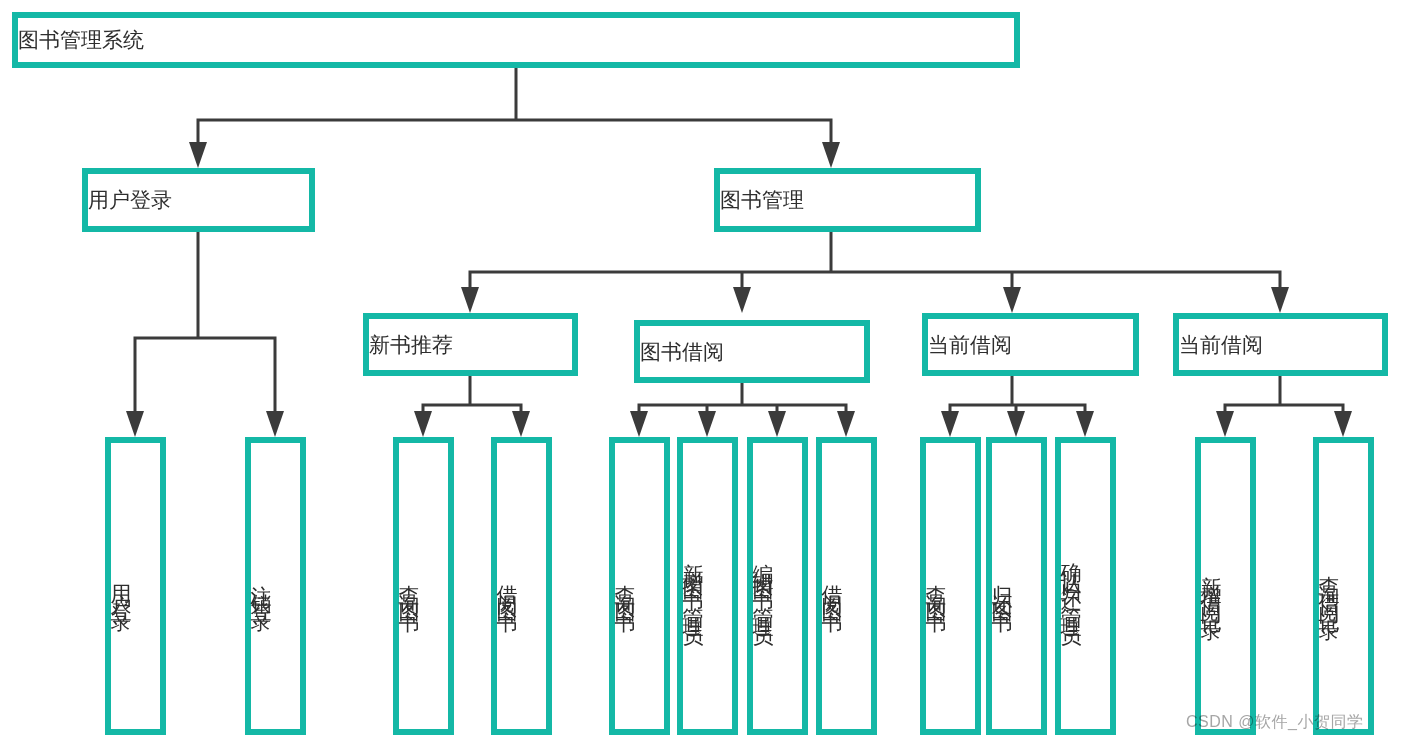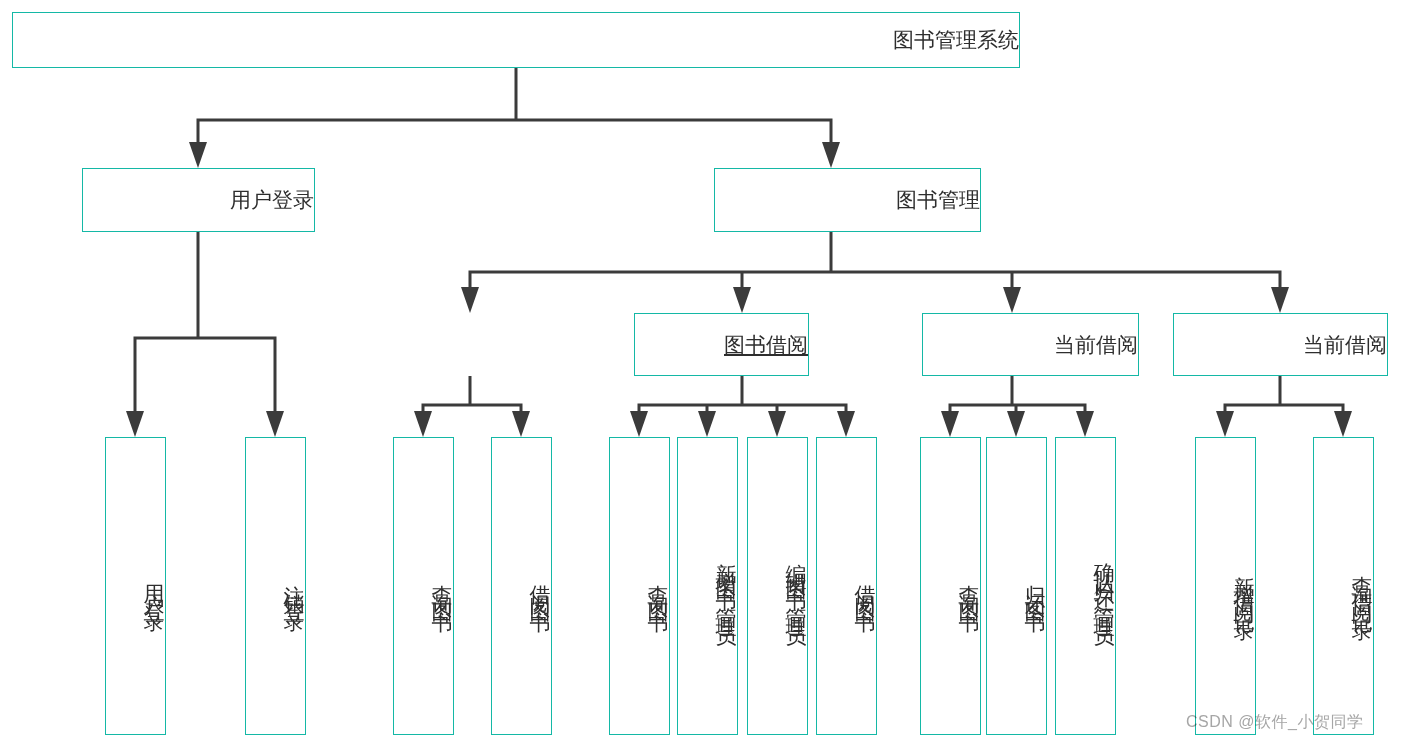--- a/index.html
+++ b/index.html
@@ -11,22 +11,22 @@
     color:#2e2e2e;
     overflow:hidden;
   }
   .connectors{position:absolute;left:0;top:0;}
   .ln{stroke:#3b3b3b;stroke-width:3;fill:none;}
   .ah{fill:#3b3b3b;}
   .node{
     position:absolute;
     box-sizing:border-box;
     background:#ffffff;
-    border:1px solid #14b8a6;
-    display:flex;align-items:center;justify-content:flex-end;
+    border:6px solid #14b8a6;
+    display:flex;align-items:center;justify-content:flex-start;
     font-size:21px;
     z-index:2;
   }
   .leaf{top:437px;width:61px;height:298px;}
   .vtxt{
     writing-mode:vertical-rl;
     text-orientation:mixed;
     letter-spacing:9px;
     line-height:1;
     white-space:nowrap;
@@ -98,21 +98,24 @@
     <span>图书管理系统</span>
   </div>
 
   <div class="node" style="left:82px;top:168px;width:233px;height:64px;">
     <span>用户登录</span>
   </div>
   <div class="node" style="left:714px;top:168px;width:267px;height:64px;">
     <span>图书管理</span>
   </div>
 
-  <div class="node" style="left:634px;top:313px;width:175px;height:63px;text-decoration:underline;">
+  <div class="node" style="left:363px;top:313px;width:215px;height:63px;">
+    <span>新书推荐</span>
+  </div>
+  <div class="node" style="left:634px;top:320px;width:236px;height:63px;">
     <span>图书借阅</span>
   </div>
   <div class="node" style="left:922px;top:313px;width:217px;height:63px;">
     <span>当前借阅</span>
   </div>
   <div class="node" style="left:1173px;top:313px;width:215px;height:63px;">
     <span>当前借阅</span>
   </div>
 
   <div class="node leaf" style="left:105px;">

